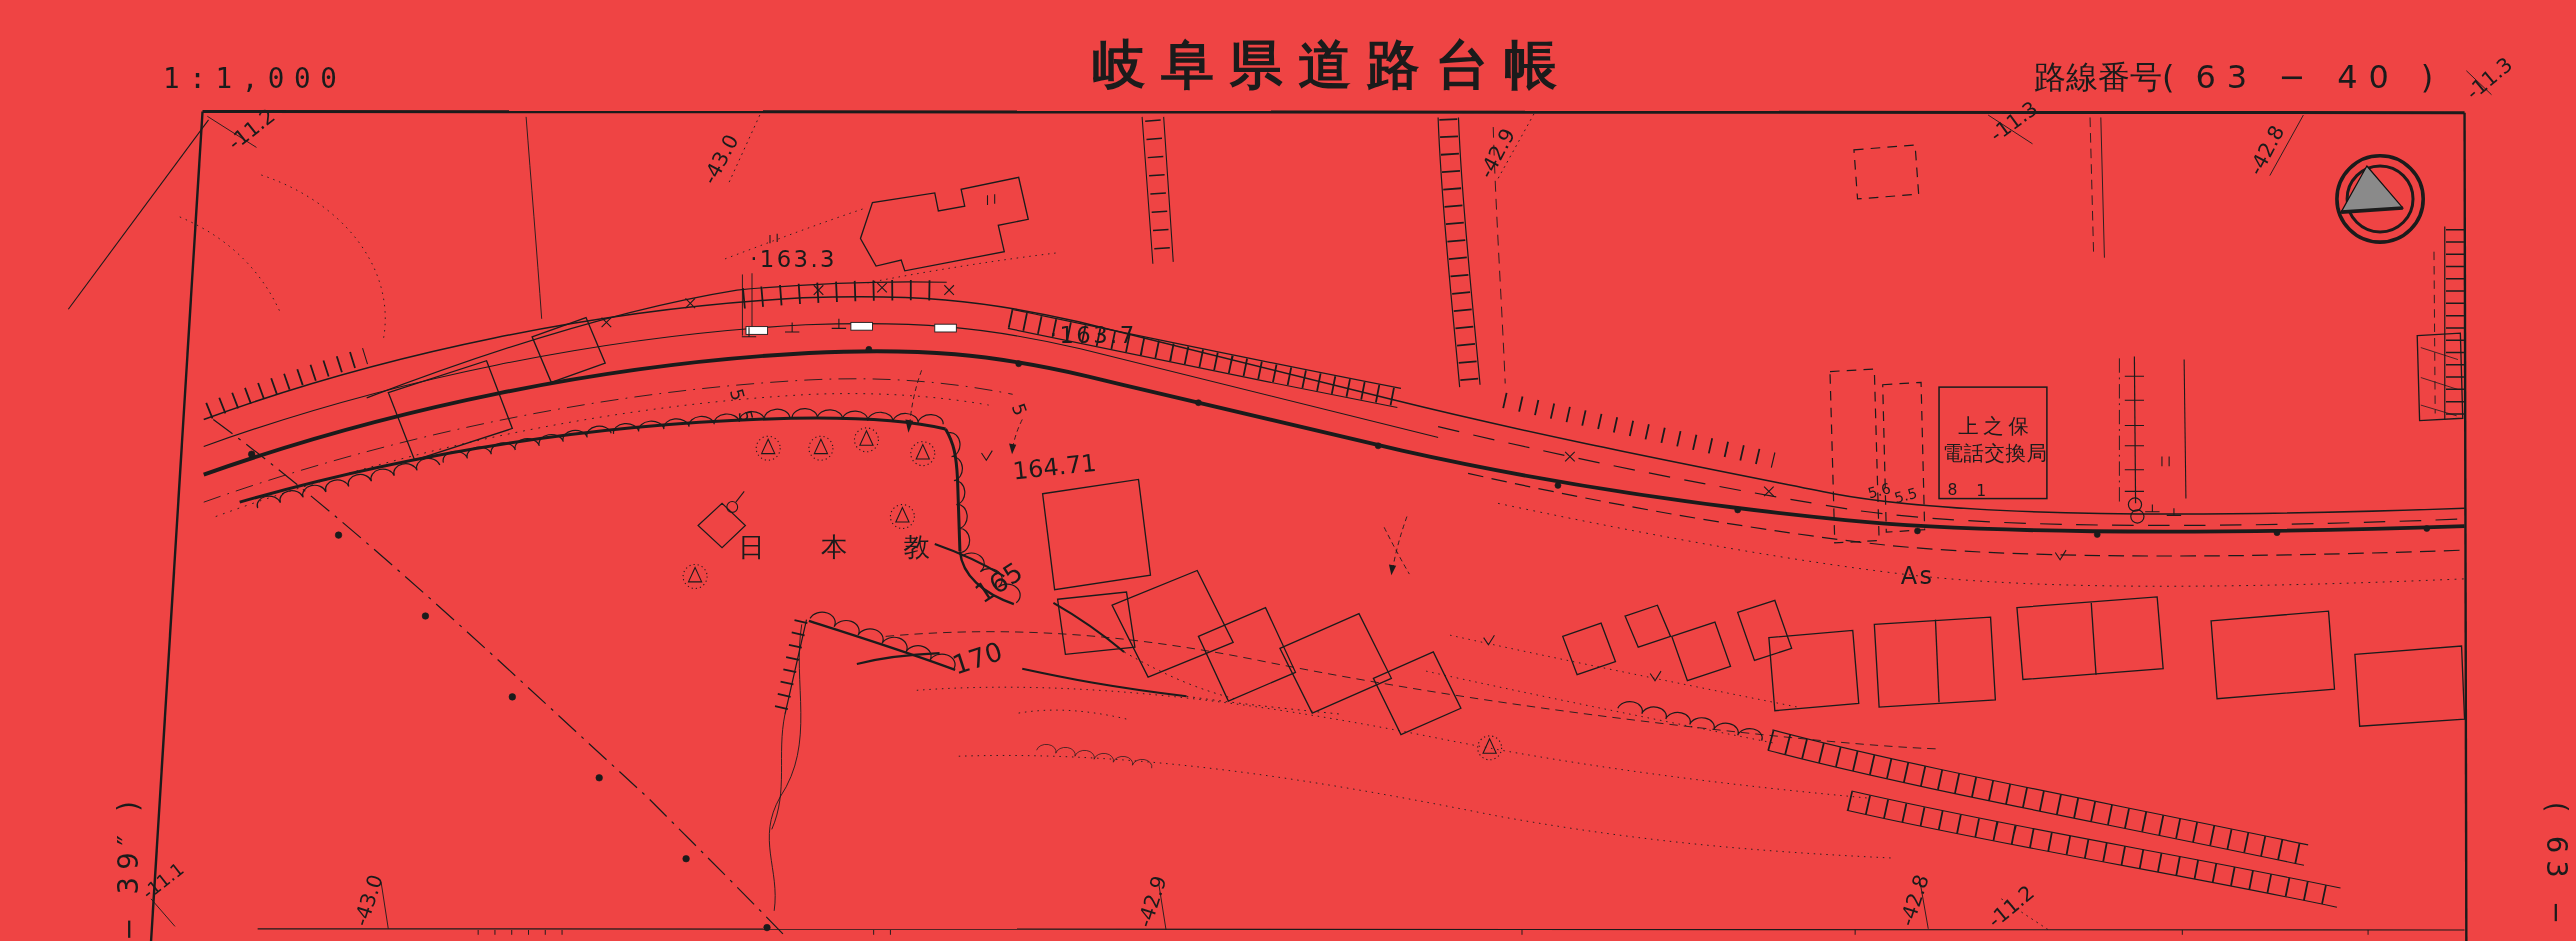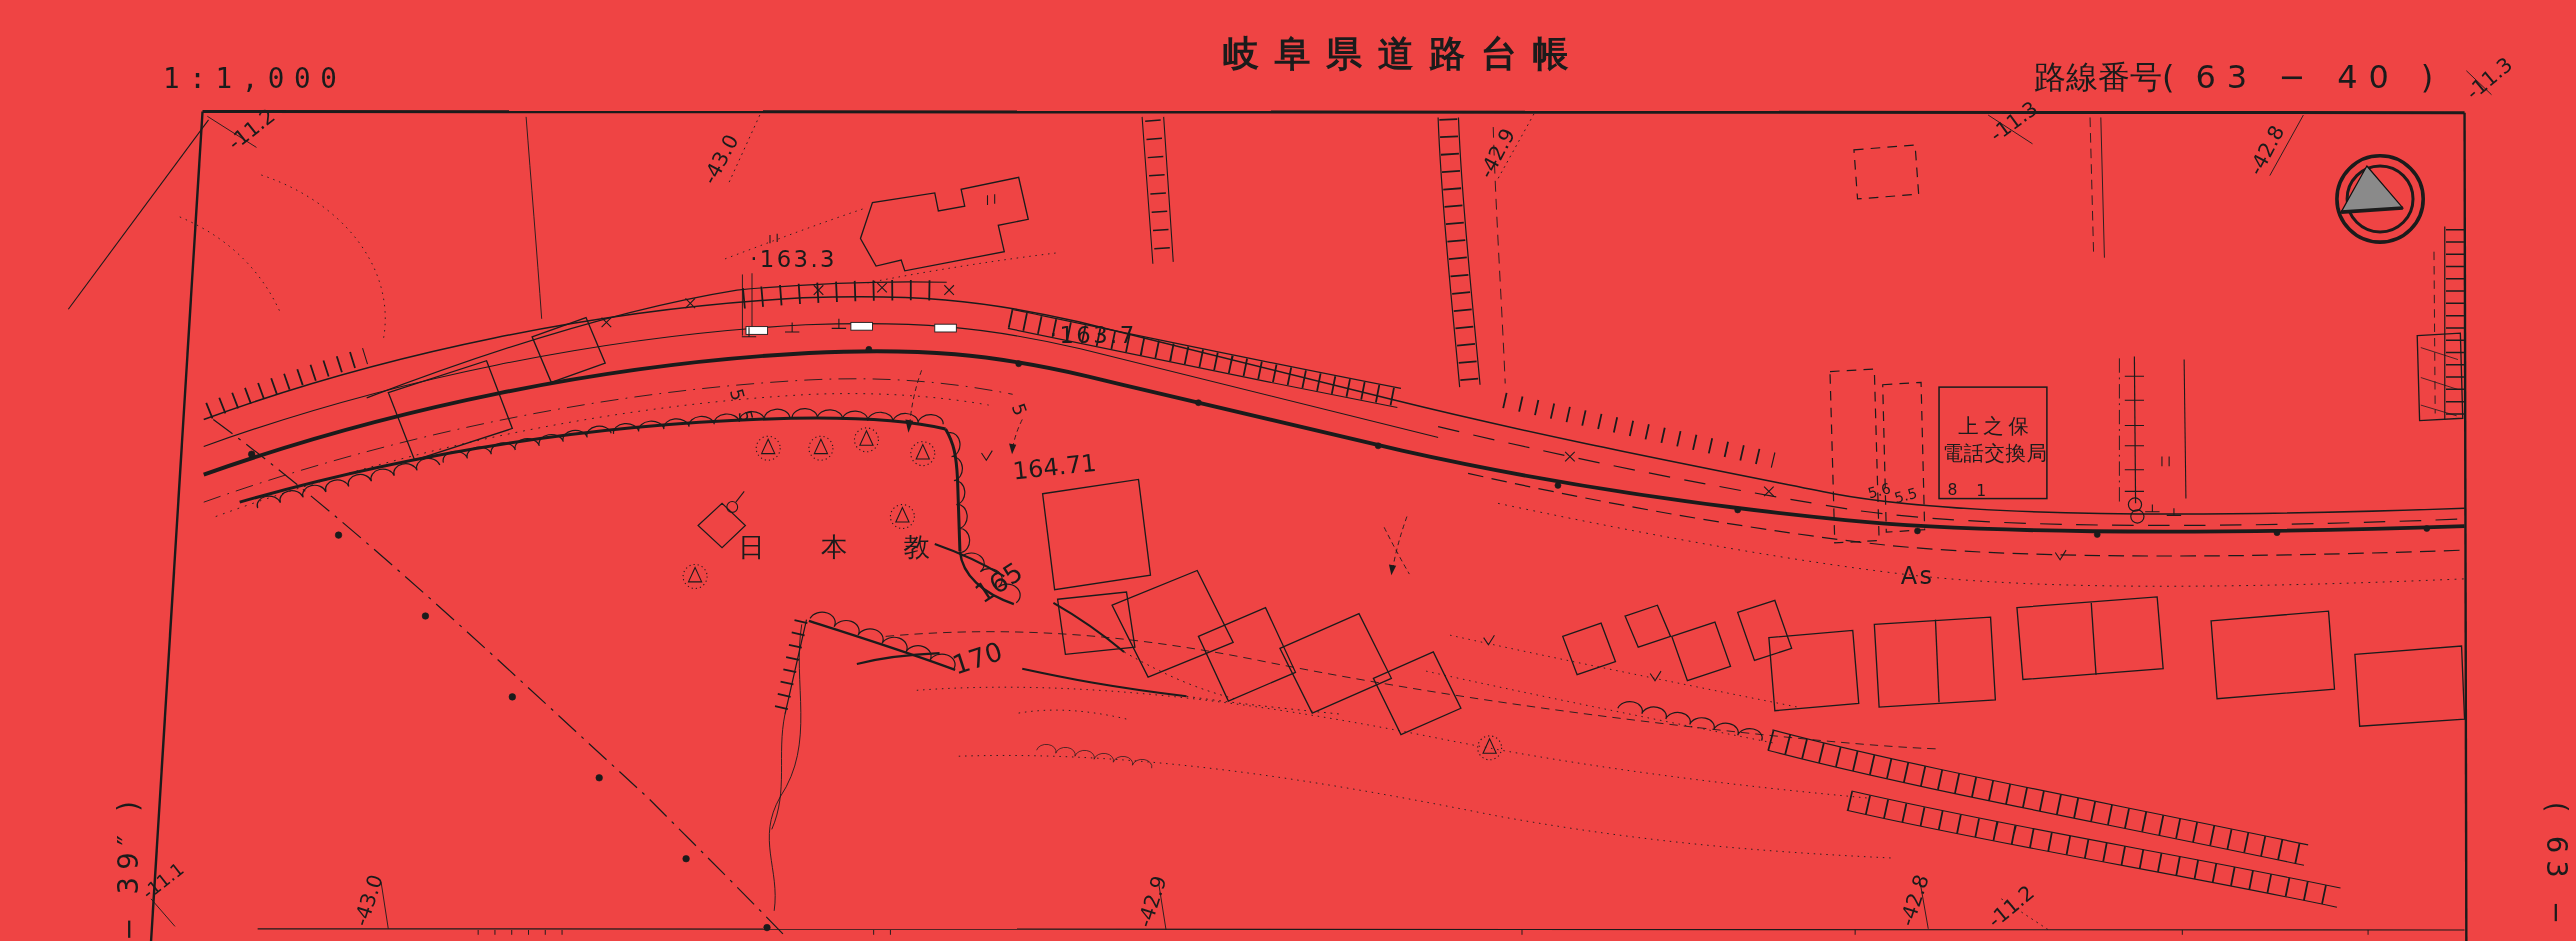--- a/index.html
+++ b/index.html
@@ -1,20 +1,20 @@
 <!DOCTYPE html>
 <html style="font-size:9.6px"><head>
 <meta charset="utf-8">
 <style>
   html,body{margin:0;padding:0;background:#e8e8e4;}
   .sheet{position:relative;width:2576px;height:942px;background:#ef4444;overflow:hidden;
          font-family:"DejaVu Sans","Liberation Sans",sans-serif;color:#1b1b1b;}
   .hdr{position:absolute;white-space:nowrap;}
   .scale{left:163px;top:62px;font-size:27.6px;letter-spacing:9.6px;font-family:"DejaVu Sans Mono","Liberation Mono",monospace;}
-  .title{left:1155px;top:30px;width:497px;text-align:center;font-size:36px;font-weight:bold;letter-spacing:15.6px;}
+  .title{left:1084px;top:30px;width:497px;text-align:center;font-size:53px;font-weight:bold;letter-spacing:15.6px;}
   .route{left:2034px;top:56px;font-size:32px;}
   .route .rn{display:inline-block;margin:0 21px;letter-spacing:10.8px;}
   svg{position:absolute;left:0;top:0;}
   svg text{font-family:"DejaVu Sans","Liberation Sans",sans-serif;fill:#1b1b1b;}
 </style>
 </head>
 <body>
 
 <div class="sheet">
 

